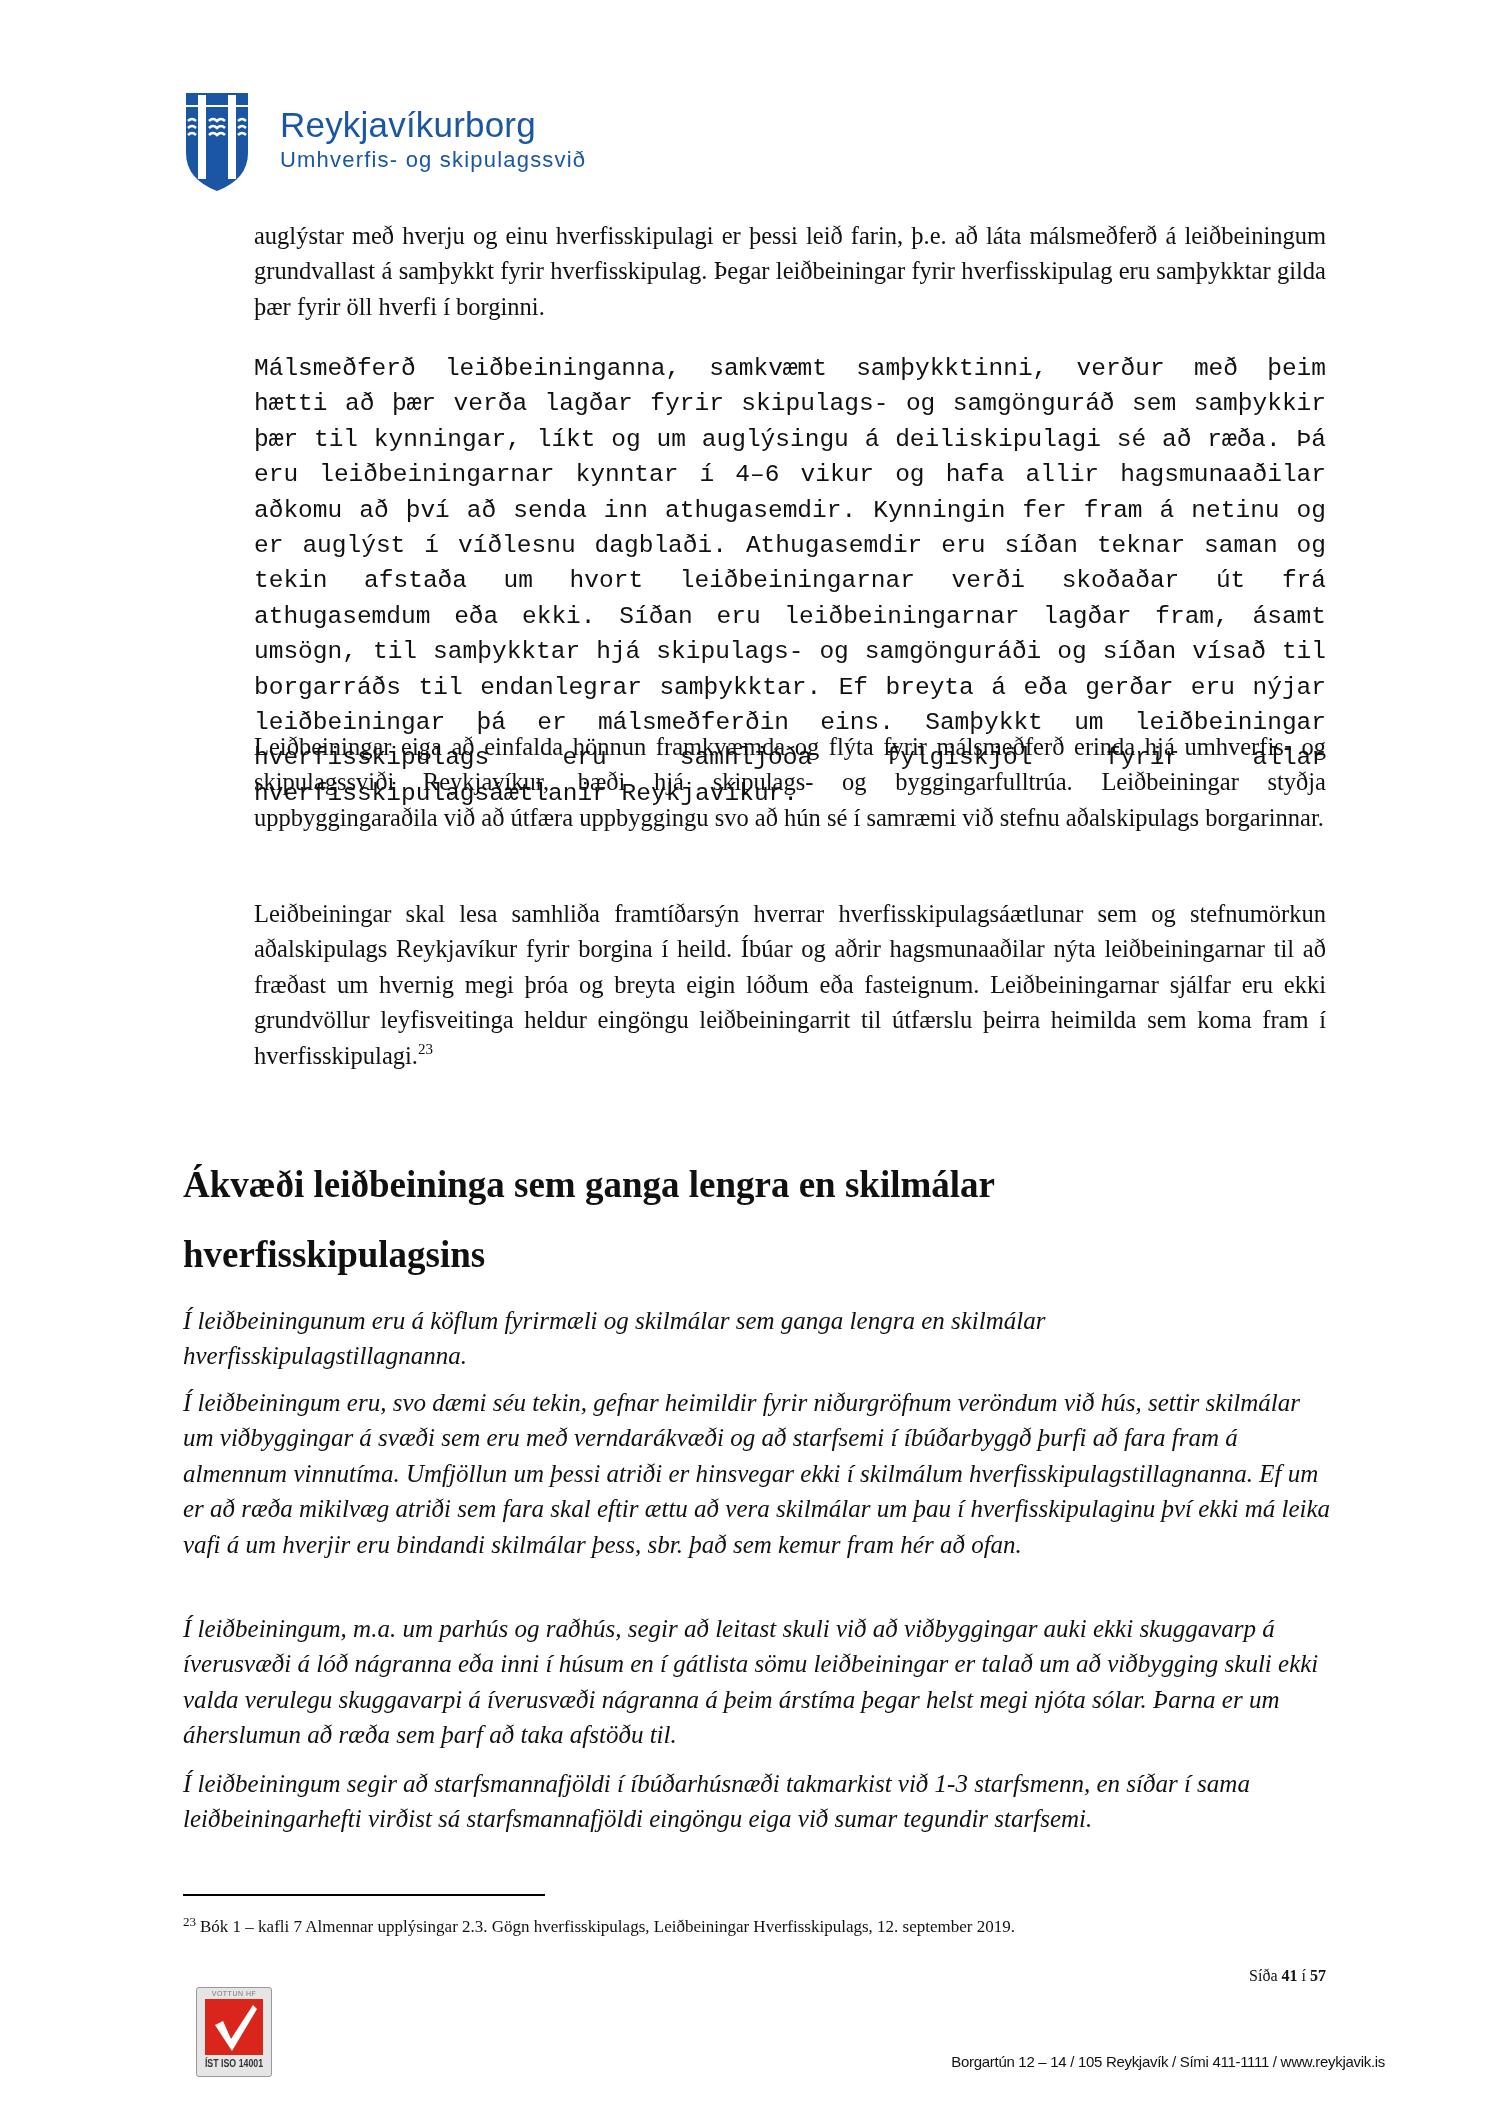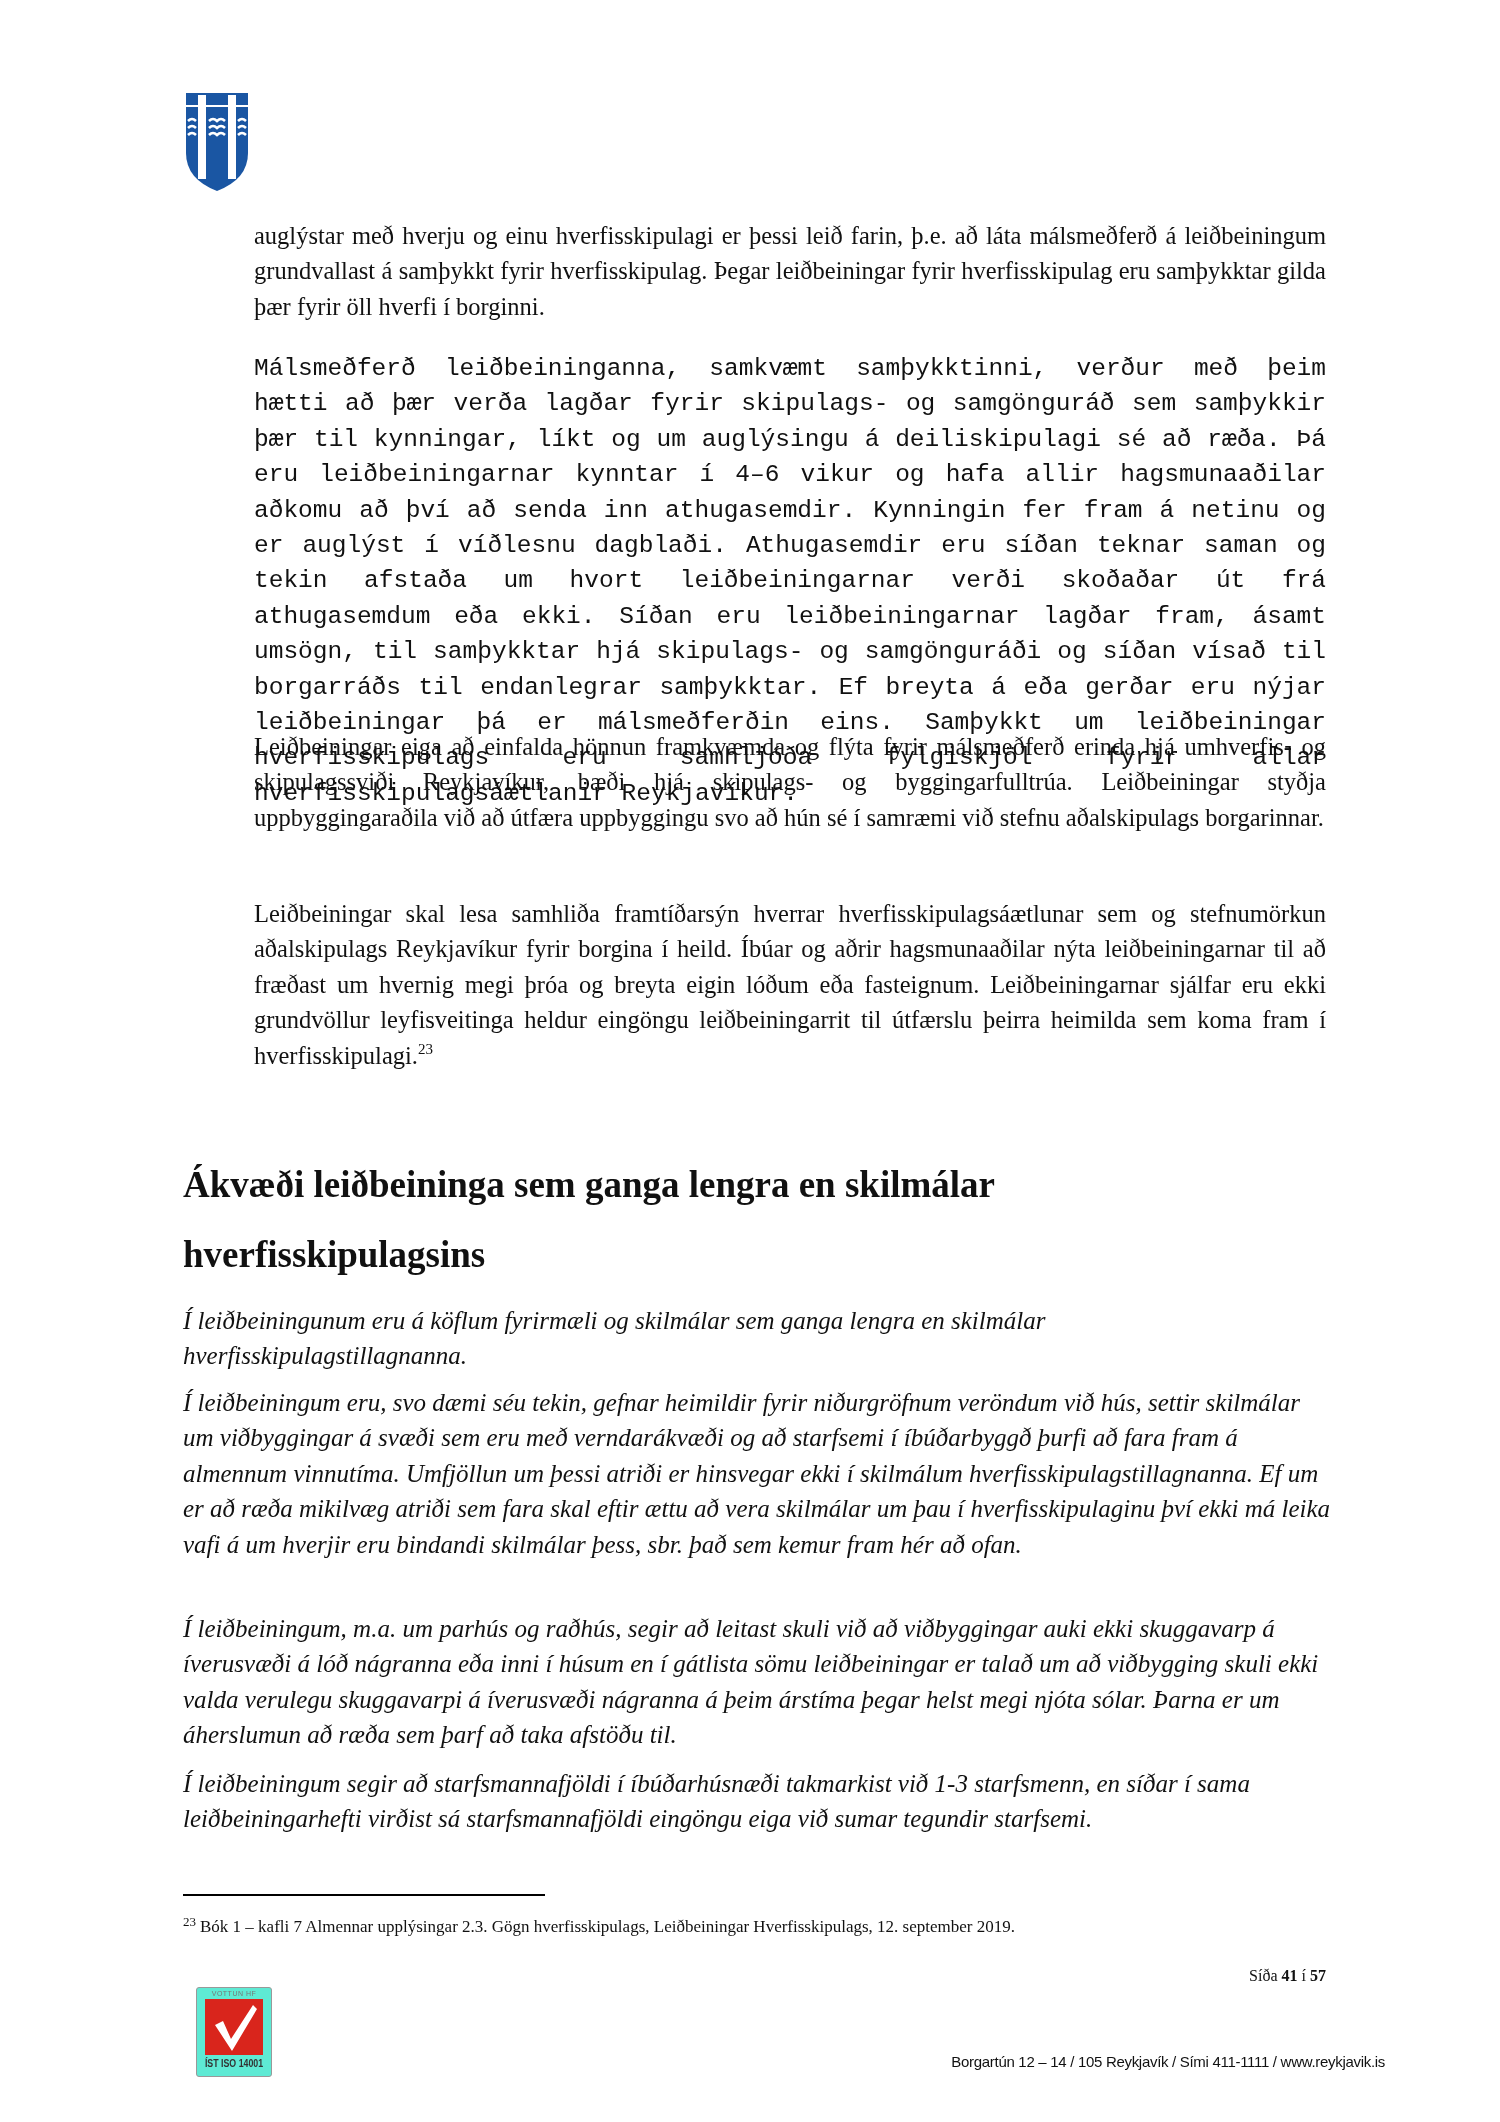--- a/index.html
+++ b/index.html
@@ -28,21 +28,21 @@
     .q3 { top: 1611px; }
     .q4 { top: 1766px; }
 
     .fn-rule { position: absolute; left: 183px; top: 1894px; width: 362px; height: 2px; background: #000; }
     .footnote { position: absolute; left: 183px; top: 1916px; font-size: 17px; line-height: 22px; }
     .footnote sup { font-size: 13px; vertical-align: 6px; line-height: 0; margin-right: 4px; }
 
     .pagenum { position: absolute; right: 174px; top: 1962px; font-size: 16px; line-height: 28px; }
     .pagenum b { font-weight: bold; }
 
-    .iso { position: absolute; left: 196px; top: 1987px; width: 74px; height: 88px; border: 1px solid #999; border-radius: 3px; background: #5eead4; }
+    .iso { position: absolute; left: 196px; top: 1987px; width: 74px; height: 88px; border: 1px solid #999; border-radius: 3px; background: #e5e5e5; }
     .iso-top { font-family: "Liberation Sans", sans-serif; font-size: 7px; color: #777; text-align: center; margin-top: 2px; letter-spacing: 0.5px; }
     .iso-box { margin: 2px auto 0; width: 58px; height: 56px; background: #d9251c; position: relative; }
     .iso-bottom { font-family: "Liberation Sans", sans-serif; font-size: 11px; font-weight: bold; color: #333; text-align: center; margin-top: 2px; transform: scaleX(0.8); }
 
     .address { position: absolute; right: 115px; top: 2050px; font-family: "Liberation Sans", sans-serif; font-size: 15px; line-height: 24px; color: #111; letter-spacing: -0.3px; margin-left: 32px; }
   </style>
 </head>
 <body>
 
 <div class="header">
@@ -56,20 +56,24 @@
         <path d="M4 37 q4 -4 8 0"></path>
         <path d="M4 44 q4 -4 8 0"></path>
       <path d="M25 30 q4 -4 8 0 q4 -4 8 0"></path>
         <path d="M25 37 q4 -4 8 0 q4 -4 8 0"></path>
         <path d="M25 44 q4 -4 8 0 q4 -4 8 0"></path>
       <path d="M54 30 q4 -4 8 0"></path>
         <path d="M54 37 q4 -4 8 0"></path>
         <path d="M54 44 q4 -4 8 0"></path>
     </g>
   </svg>
+  <div class="brand">
+    <div class="brand-name">Reykjavíkurborg</div>
+    <div class="brand-dept">Umhverfis- og skipulagssvið</div>
+  </div>
 </div>
 
 <p class="body-indented para p1">auglýstar með hverju og einu hverfisskipulagi er þessi leið farin, þ.e. að láta málsmeðferð á leiðbeiningum grundvallast á samþykkt fyrir hverfisskipulag. Þegar leiðbeiningar fyrir hverfisskipulag eru samþykktar gilda þær fyrir öll hverfi í borginni.</p>
 <p class="body-indented para p2">Málsmeðferð leiðbeininganna, samkvæmt samþykktinni, verður með þeim hætti að þær verða lagðar fyrir skipulags- og samgönguráð sem samþykkir þær til kynningar, líkt og um auglýsingu á deiliskipulagi sé að ræða. Þá eru leiðbeiningarnar kynntar í 4–6 vikur og hafa allir hagsmunaaðilar aðkomu að því að senda inn athugasemdir. Kynningin fer fram á netinu og er auglýst í víðlesnu dagblaði. Athugasemdir eru síðan teknar saman og tekin afstaða um hvort leiðbeiningarnar verði skoðaðar út frá athugasemdum eða ekki. Síðan eru leiðbeiningarnar lagðar fram, ásamt umsögn, til samþykktar hjá skipulags- og samgönguráði og síðan vísað til borgarráðs til endanlegrar samþykktar. Ef breyta á eða gerðar eru nýjar leiðbeiningar þá er málsmeðferðin eins. Samþykkt um leiðbeiningar hverfisskipulags eru samhljóða fylgiskjöl fyrir allar hverfisskipulagsáætlanir Reykjavíkur.</p>
 <p class="body-indented para p3">Leiðbeiningar eiga að einfalda hönnun framkvæmda og flýta fyrir málsmeðferð erinda hjá umhverfis- og skipulagssviði Reykjavíkur, bæði hjá skipulags- og byggingarfulltrúa. Leiðbeiningar styðja uppbyggingaraðila við að útfæra uppbyggingu svo að hún sé í samræmi við stefnu aðalskipulags borgarinnar.</p>
 <p class="body-indented para p4"><span>Leiðbeiningar skal lesa samhliða framtíðarsýn hverrar hverfisskipulagsáætlunar sem og stefnumörkun aðalskipulags Reykjavíkur fyrir borgina í heild. Íbúar og aðrir hagsmunaaðilar nýta leiðbeiningarnar til að fræðast um hvernig megi þróa og breyta eigin lóðum eða fasteignum. Leiðbeiningarnar sjálfar eru ekki grundvöllur leyfisveitinga heldur eingöngu leiðbeiningarrit til útfærslu þeirra heimilda sem koma fram í hverfisskipulagi.</span><sup class="fnref">23</sup></p>
 
 <h2 class="heading">Ákvæði leiðbeininga sem ganga lengra en skilmálar hverfisskipulagsins</h2>
 
 <p class="body-full q q1">Í leiðbeiningunum eru á köflum fyrirmæli og skilmálar sem ganga lengra en skilmálar hverfisskipulagstillagnanna.</p>

